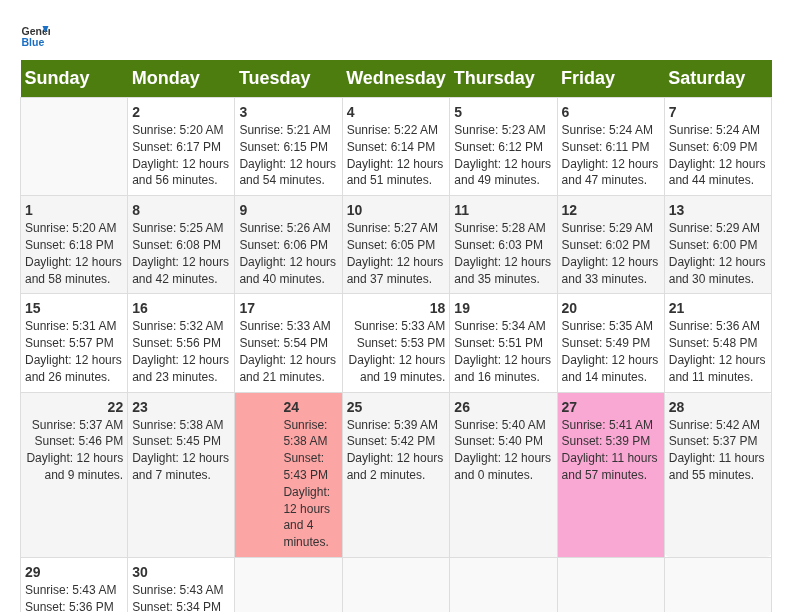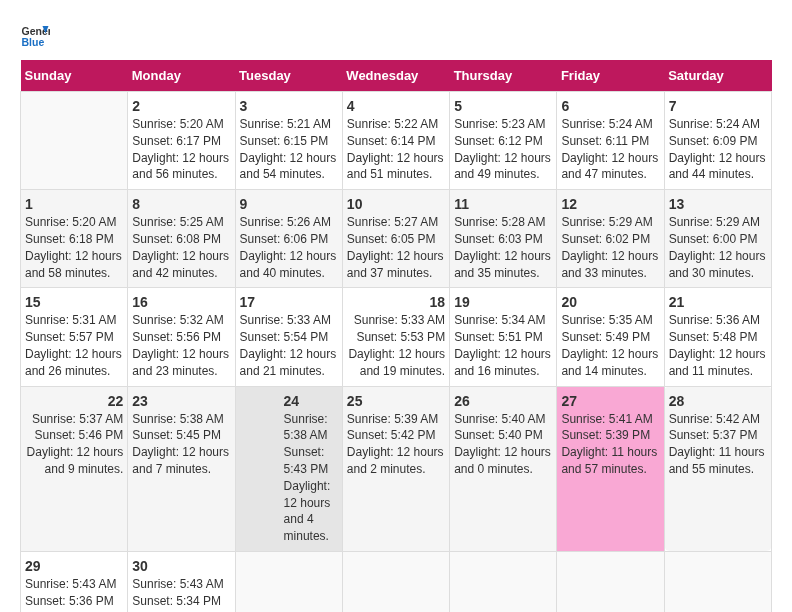--- a/index.html
+++ b/index.html
@@ -36,25 +36,25 @@
     .location-title {
       font-size: 16px;
       color: #555;
     }
     .calendar-table {
       width: 100%;
       border-collapse: collapse;
       font-size: 11px;
     }
     .calendar-table th {
-      background-color: #be185d;
+      background-color: #4d7c0f;
       color: #fff;
       padding: 8px 4px;
       text-align: left;
-      font-size: 13px;
+      font-size: 18px;
       font-weight: bold;
     }
     .calendar-table td {
       vertical-align: top;
       padding: 6px 4px;
       border: 1px solid #ddd;
       width: calc(100% / 7);
       min-height: 80px;
       color: #333;
     }
@@ -290,21 +290,21 @@
         </div>
       </td>
         <td style="background-color: rgb(245, 245, 245); margin-top: 40px;">
         <span class="day-number">23</span>
         <div class="day-info">
           Sunrise: 5:38 AM<br>
           Sunset: 5:45 PM<br>
           Daylight: 12 hours and 7 minutes.
         </div>
       </td>
-        <td style="background-color: #e5e5e5; padding-left: 48px;">
+        <td style="background-color: #fca5a5; padding-left: 48px;">
         <span class="day-number">24</span>
         <div class="day-info">
           Sunrise: 5:38 AM<br>
           Sunset: 5:43 PM<br>
           Daylight: 12 hours and 4 minutes.
         </div>
       </td>
         <td style="background-color: rgb(245, 245, 245);">
         <span class="day-number">25</span>
         <div class="day-info">

